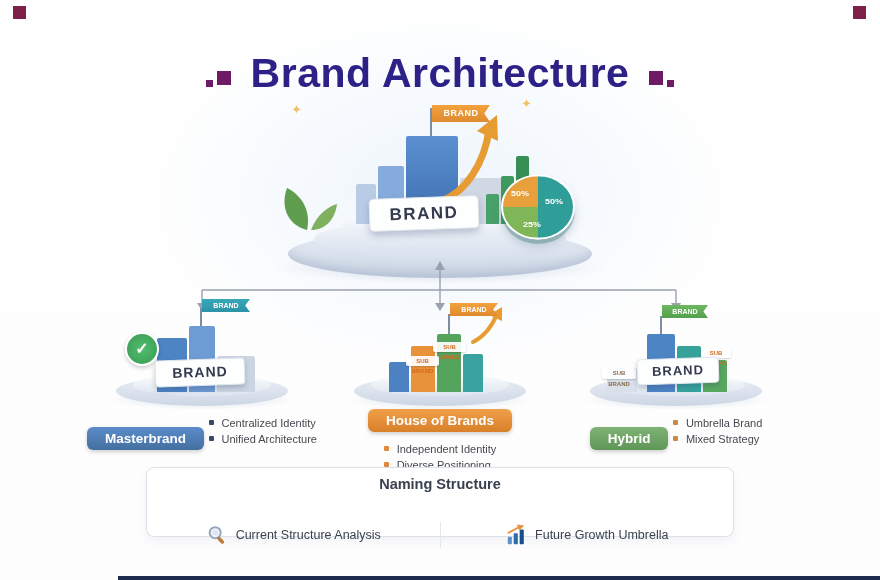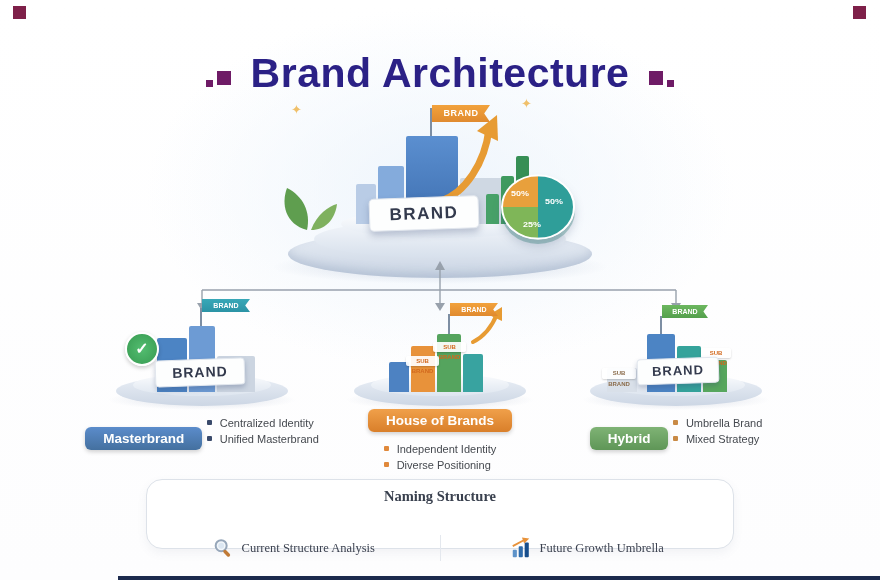--- a/index.html
+++ b/index.html
@@ -158,23 +158,23 @@
   .b1 .badge { background:linear-gradient(#f0a04a,#d97f2a); }
   .b2 .badge { background:linear-gradient(#7fb375,#5f9657); }
   .bullets { margin-top:7px; display:inline-block; text-align:left; }
   .bline { font-size:11px; color:#45494f; margin:4px 0; }
   .dot { display:inline-block; width:5px; height:5px; border-radius:1px; margin-right:8px; vertical-align:2px; }
   .b0 .dot { background:#3a4a6b; }
   .b1 .dot { background:#e0893b; }
   .b2 .dot { background:#c98a45; }
 
   
-  .panel { position:absolute; left:146px; top:479px; width:586px; height:68px;
-    background:#fff; border:1px solid #dde2e9; border-radius:16px;
-    box-shadow:0 4px 10px rgba(100,115,140,.08);font-family:Liberation Serif, serif; }
+  .panel { position:absolute; left:146px; top:467px; width:586px; height:68px;
+    background:#fff; border:1px solid #dde2e9; border-radius:8px;
+    box-shadow:0 4px 10px rgba(100,115,140,.08); }
   .panel-title { text-align:center; font-weight:bold; font-size:14.5px; color:#39404e; margin-top:8px; }
   .panel-items { display:flex; margin-top:6px; }
   .pitem { flex:1; display:flex; align-items:center; justify-content:center; gap:8px;
     font-size:12.5px; color:#3c4250; border-left:1px solid #e4e8ee; padding:2px 0;margin-top:24px; }
   .pitem:first-child { border-left:none; }
 
   .bottom-bar { position:absolute; left:118px; right:0; bottom:0; height:4px; background:#1c2a4d; }
 </style>
 </head>
 <body>
@@ -255,21 +255,21 @@
         <div class="tw t2 win"></div>
         <div class="tw t3 win-dark"></div>
         <div class="pole"></div>
         <div class="flag">BRAND</div>
         <div class="bsign">BRAND</div>
       </div>
     </div>
     <div class="badge">Masterbrand</div>
     <div class="bullets">
       <div class="bline"><span class="dot"></span><span>Centralized Identity</span></div>
-      <div class="bline"><span class="dot"></span><span>Unified Masterbrand</span></div>
+      <div class="bline"><span class="dot"></span><span>Unified Architecture</span></div>
     </div>
   </div>
 
   <div class="branch b1">
     <div class="illus">
       <div class="spod-shadow"></div>
       <div class="spod1"></div>
       <div class="spod2"></div>
       <div class="bgroup">
         <div class="tw k1"></div>

